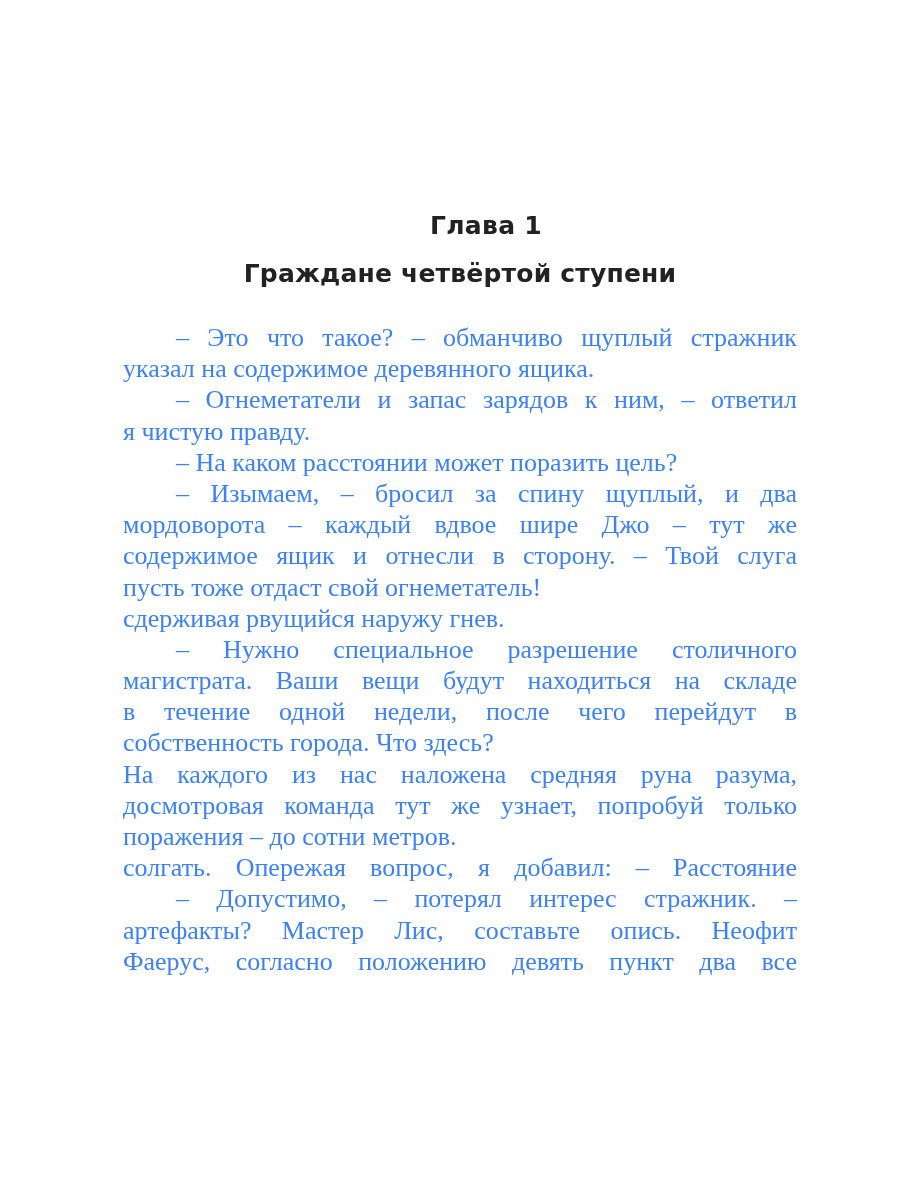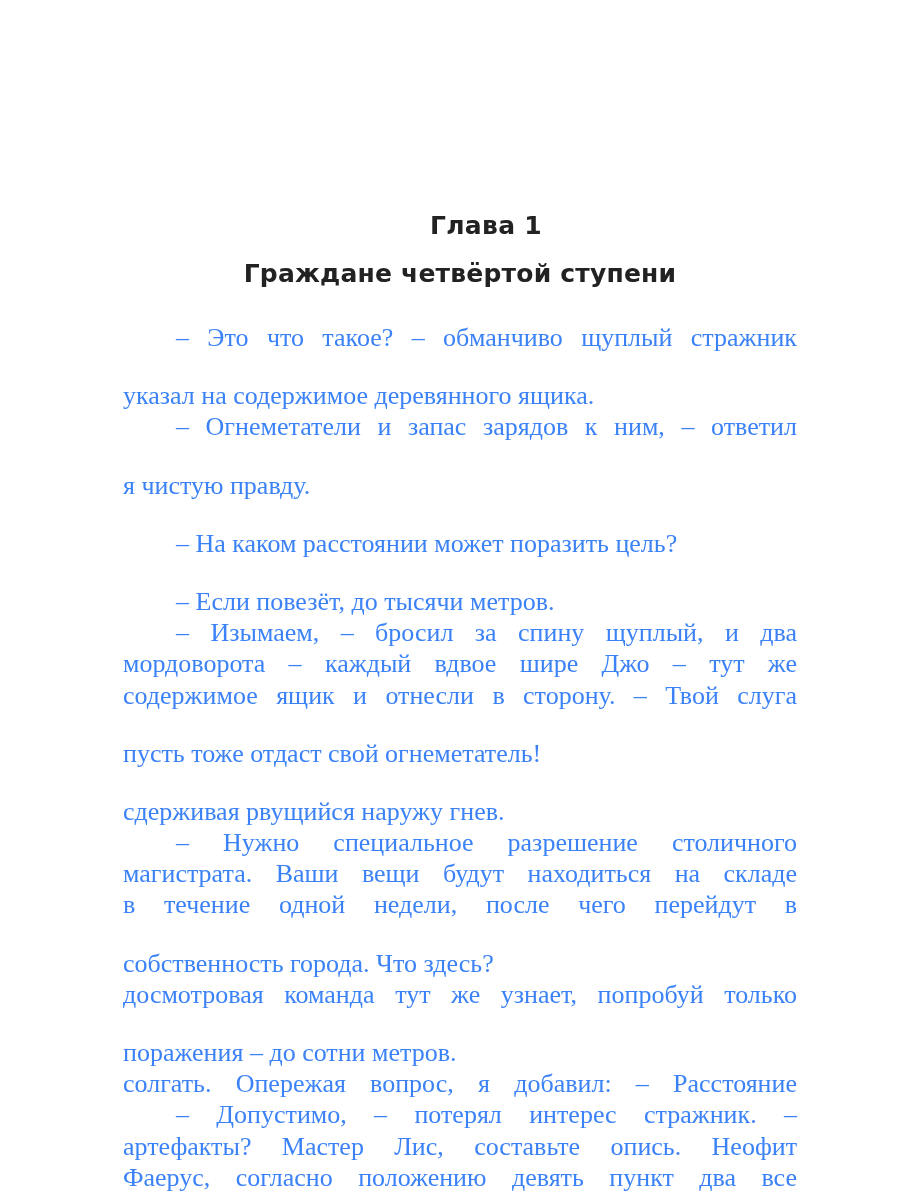--- a/index.html
+++ b/index.html
@@ -61,46 +61,45 @@
       white-space: nowrap;
       text-align: justify;
       text-align-last: justify;
       overflow: visible;
     }
     .line.indent {
       padding-left: 53px;
     }
     .line.last {
       text-align-last: left;
-      margin-top: 27px;
     }
   </style>
 </head>
 <body>
 
 <div class="page">
   <div class="chapter-number">Глава 1</div>
   <div class="chapter-title">Граждане четвёртой ступени</div>
 
   <div class="body-text" id="body-text">
       <span class="line indent">– Это что такое? – обманчиво щуплый стражник</span>
       <span class="line last">указал на содержимое деревянного ящика.</span>
       <span class="line indent">– Огнеметатели и запас зарядов к ним, – ответил</span>
       <span class="line last">я чистую правду.</span>
       <span class="line indent last">– На каком расстоянии может поразить цель?</span>
-      <span class="line indent last">– Если повезёт, до тысячи метров.</span>
       <span class="line indent">– Изымаем, – бросил за спину щуплый, и два</span>
       <span class="line">мордоворота – каждый вдвое шире Джо – тут же</span>
       <span class="line">содержимое ящик и отнесли в сторону. – Твой слуга</span>
       <span class="line last">пусть тоже отдаст свой огнеметатель!</span>
       <span class="line last">сдерживая рвущийся наружу гнев.</span>
       <span class="line indent">– Нужно специальное разрешение столичного</span>
       <span class="line">магистрата. Ваши вещи будут находиться на складе</span>
       <span class="line">в течение одной недели, после чего перейдут в</span>
       <span class="line last">собственность города. Что здесь?</span>
+      <span class="line">На каждого из нас наложена средняя руна разума,</span>
       <span class="line">досмотровая команда тут же узнает, попробуй только</span>
       <span class="line last">поражения – до сотни метров.</span>
       <span class="line">солгать. Опережая вопрос, я добавил: – Расстояние</span>
       <span class="line indent">– Допустимо, – потерял интерес стражник. –</span>
       <span class="line">артефакты? Мастер Лис, составьте опись. Неофит</span>
       <span class="line">Фаерус, согласно положению девять пункт два все</span>
     </div>
 </div>
 
 </body></html>

